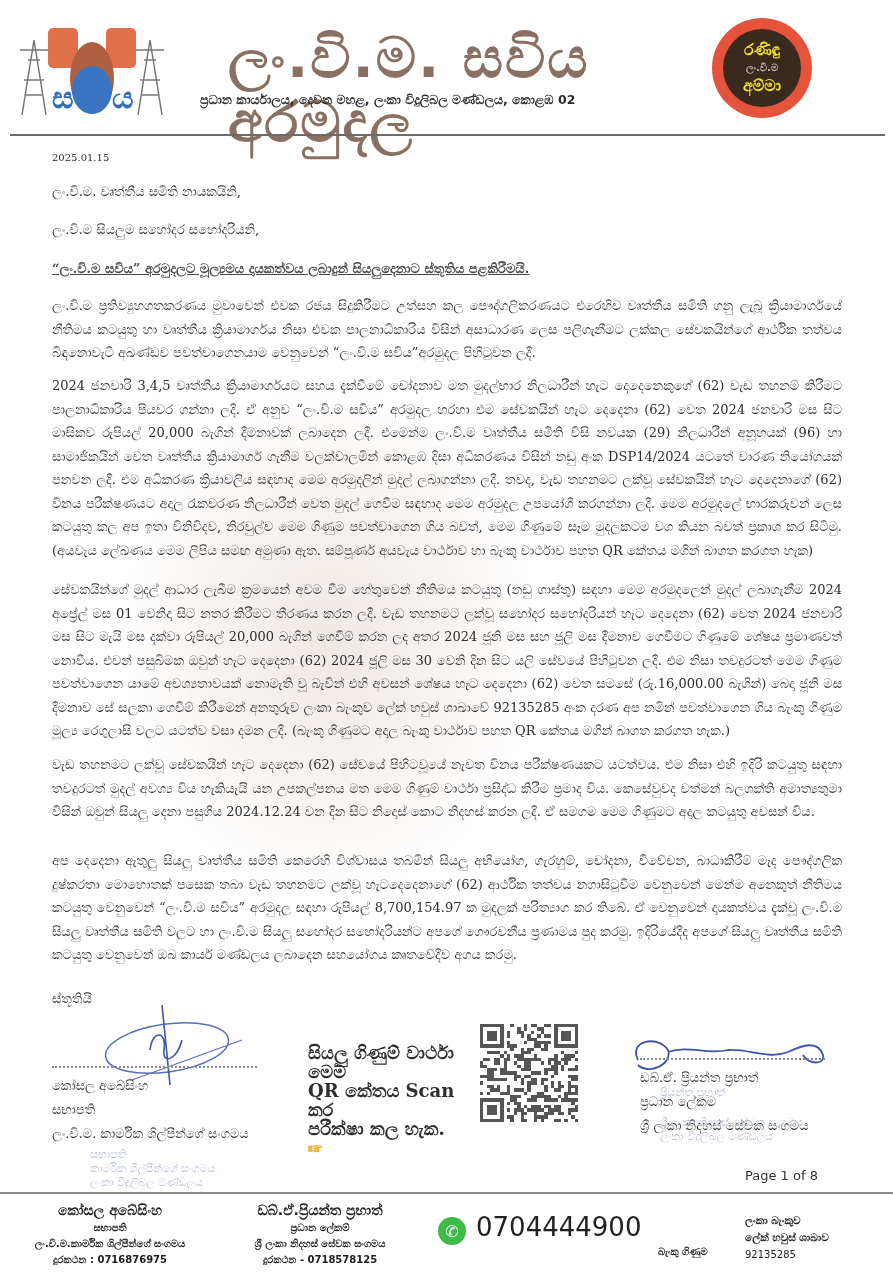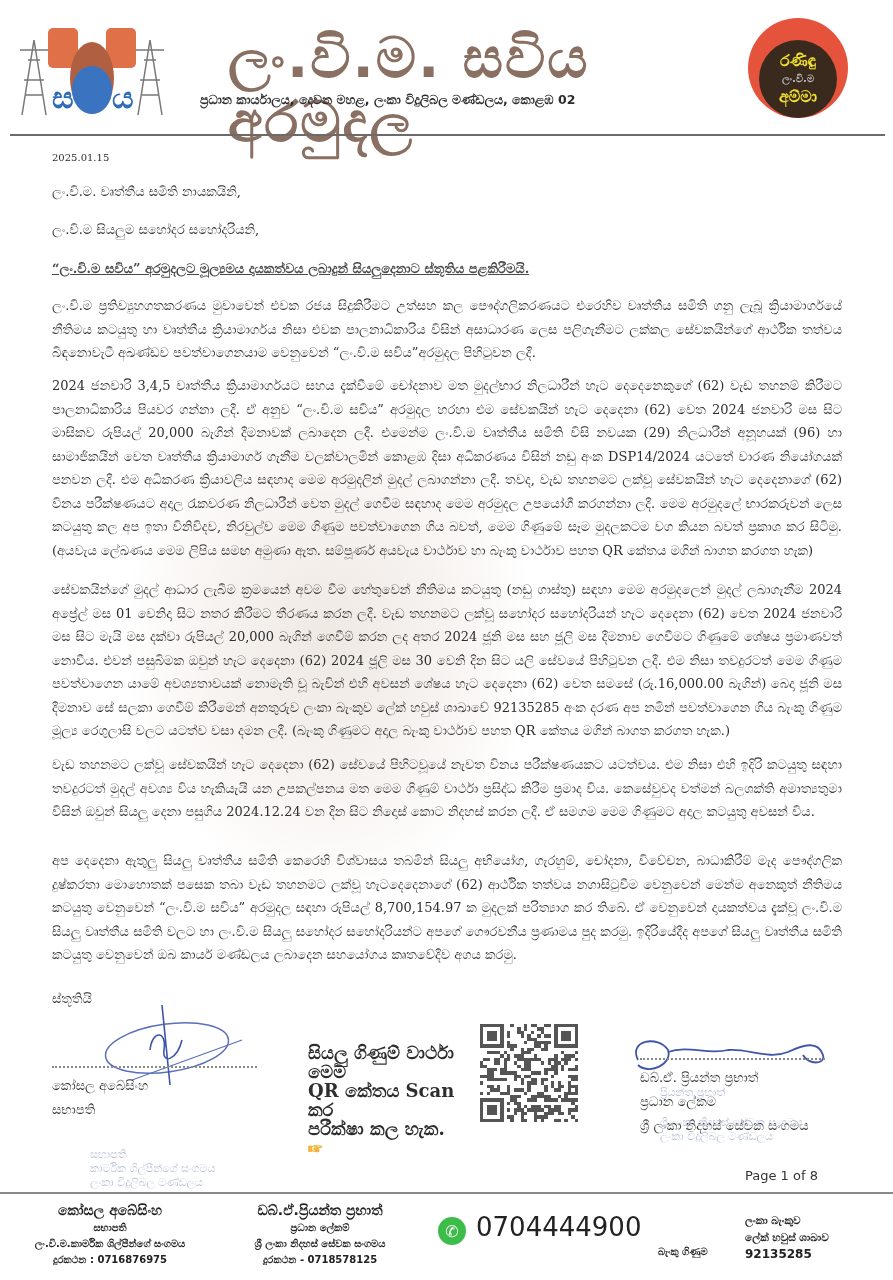--- a/index.html
+++ b/index.html
@@ -2,22 +2,22 @@
 <html><head>
 <meta charset="utf-8">
 <style>
   html, body { margin:0; padding:0; }
   body { width:893px; height:1280px; background:#ffffff; position:relative; overflow:hidden;
          font-family:"DejaVu Serif", serif; color:#2a2a2a; }
   .page { position:absolute; left:0; top:0; width:893px; height:1280px;
           background: radial-gradient(ellipse 260px 320px at 330px 640px, #efe9e4 0%, #f7f3f0 45%, #ffffff 80%); }
   
   .hdr-logo-left { position:absolute; left:12px; top:20px; width:160px; height:100px; }
-  .hdr-logo-right { position:absolute; left:748px; top:18px; width:100px; height:100px; border-radius:50%;
-     background:#e5533d; display:flex; align-items:flex-end; justify-content:center; }
+  .hdr-logo-right { position:absolute; left:712px; top:18px; width:100px; height:100px; border-radius:50%;
+     background:#e5533d; display:flex; align-items:center; justify-content:center; }
   .hdr-logo-right .inner { width:78px; height:78px; border-radius:50%; background:#3a2a1e;
      display:flex; flex-direction:column; align-items:center; justify-content:center; color:#f2e230;
      font-family:"DejaVu Sans", sans-serif; font-weight:bold; font-size:16px; line-height:18px; }
   .hdr-title { position:absolute; left:228px; top:26px; width:470px; font-size:56px; line-height:64px;
      font-weight:bold; color:#8a7062; letter-spacing:2px; font-family:"DejaVu Sans", sans-serif; }
   .hdr-sub { position:absolute; left:200px; top:92px; width:500px; font-size:12.5px; font-weight:bold;
      color:#2d2d2d; font-family:"DejaVu Sans", sans-serif; }
   .hdr-rule { position:absolute; left:10px; top:134px; width:875px; height:2px; background:#6b6b6b; }
 
   .txt { position:absolute; font-size:13px; line-height:23.5px; color:#2e2e2e; }
@@ -48,21 +48,21 @@
   .foot { position:absolute; top:1200px; font-family:"DejaVu Sans", sans-serif; text-align:center; color:#222; }
   .foot .nm { font-weight:bold; font-size:14px; line-height:20px; }
   .foot .ln { font-size:10px; line-height:16px; font-weight:bold; }
   .f1 { left:20px; width:180px; }
   .f2 { left:220px; width:200px; }
   .wa { position:absolute; left:438px; top:1217px; width:28px; height:28px; border-radius:50%; background:#3dbc4a;
         color:#fff; font-size:16px; display:flex; align-items:center; justify-content:center; }
   .wa-num { position:absolute; left:476px; top:1212px; font-family:"DejaVu Sans", sans-serif; font-size:26px; color:#222; }
   .bank-lbl { position:absolute; left:658px; top:1214px; font-family:"DejaVu Sans", sans-serif; font-size:10px; font-weight:bold; color:#222;margin-top:32px; }
   .bank-info { position:absolute; left:745px; top:1212px; font-family:"DejaVu Sans", sans-serif; font-size:10.5px; line-height:17px; font-weight:bold; color:#222; }
-  .bank-info .acc { font-size:12px; font-weight:bold; }
+  .bank-info .acc { font-size:10px; font-weight:normal; }
 </style>
 </head>
 <body>
 
 <div class="page">
 
   <div class="hdr-logo-left">
     <svg width="160" height="100" viewBox="0 0 160 100">
       <g stroke="#777" stroke-width="1.5" fill="none">
         <path d="M10 95 L22 20 L34 95 M16 40 L28 40 M12 60 L32 60 M8 30 L36 30 M14 75 L30 75"></path>
@@ -102,20 +102,21 @@
 
   <svg class="sig1" viewBox="0 0 160 90">
     <ellipse cx="75" cy="48" rx="62" ry="24" fill="none" stroke="#5a6fb8" stroke-width="1.5" transform="rotate(-8 75 48)"></ellipse>
     <path d="M70 5 L78 85 M58 50 C60 30 75 30 72 50 C70 65 85 60 90 40" fill="none" stroke="#3e55a8" stroke-width="1.6"></path>
     <path d="M40 80 L150 40" stroke="#5a6fb8" stroke-width="1.2"></path>
   </svg>
   <div class="sig1-dots"></div>
   <div class="txt sig1-name">
     <div>කෝසල අබේසිංහ</div>
     <div>සභාපති</div>
+    <div>ලං.වි.ම. කාර්මික ශිල්පීන්ගේ සංගමය</div>
   </div>
   <div class="stamp-faded" style="left:90px;top:1148px;width:190px;">
     <div>සභාපති</div>
     <div>කාර්මික ශිල්පීන්ගේ සංගමය</div>
     <div>ලංකා විදුලිබල මණ්ඩලය</div>
   </div>
 
   <div class="txt qr-text">
     <div>සියලු ගිණුම් වාර්ථා මෙම</div>
     <div>QR කේතය Scan කර</div>

